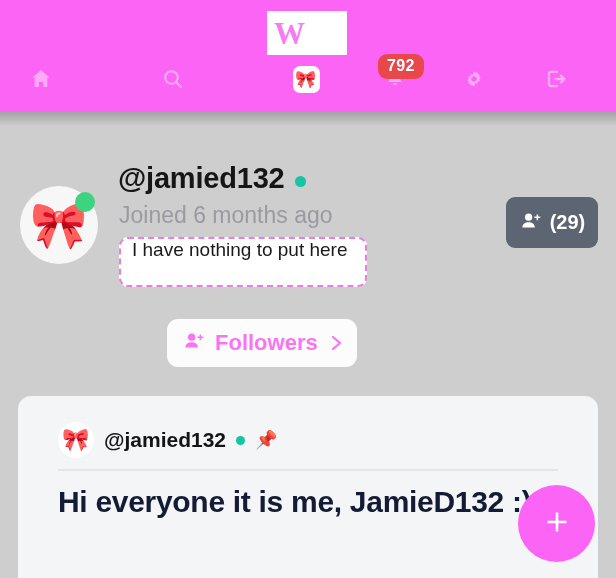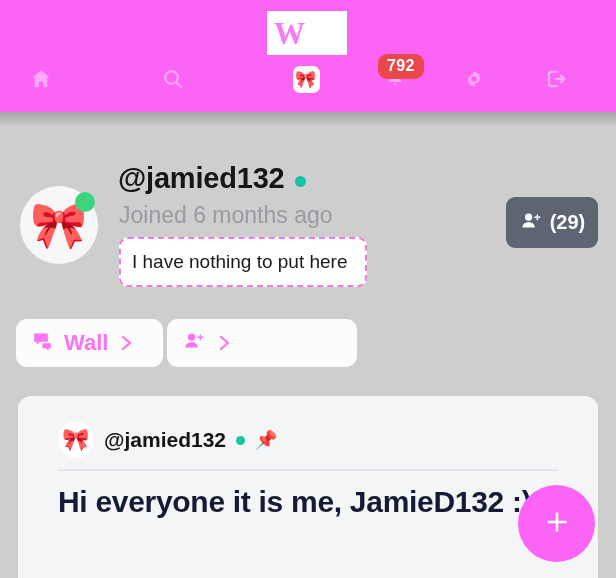--- a/index.html
+++ b/index.html
@@ -177,21 +177,20 @@
     position: absolute;
     left: 119px;
     top: 111px;
     width: 248px;
     height: 50px;
     background: #ffffff;
     border: 2px dashed #ee7ae2;
     border-radius: 9px;
     box-sizing: border-box;
     display: flex;
-    align-items: center;
     overflow: hidden;
     white-space: nowrap;
   }
   #profile-bio-text {
     font-size: 19px;
     color: #1a1a1a;
     padding-left: 11px;
   }
 
   #follow-button {
@@ -418,43 +417,30 @@
         <path d="M3.4 18.4c0-3.2 2.8-5.1 6.2-5.1s6.2 1.9 6.2 5.1z" fill="#ffffff"></path>
         <path d="M17.6 5.4h1.5v2.2h2.2v1.5h-2.2v2.2h-1.5V9.1h-2.2V7.6h2.2z" fill="#ffffff"></path>
       </svg>
     </span>
     <span id="follow-count">(29)</span>
   </div>
 </div>
 
 <div id="tab-row">
 
-  <div class="tab-button" id="tab-wall">
-    <span>
-      <svg width="24" height="24" viewBox="0 0 24 24">
-        <path d="M3.2 4.6h13.6v8.2H9.3L5.4 15.8v-3H3.2z" fill="#fb72f2"></path>
-        <path d="M11.5 14.2h8.3v5.1h-2.2v2.4l-2.8-2.4h-3.3z" fill="#fb72f2"></path>
-      </svg>
-    </span>
-    <span class="tab-label">Wall</span>
-    <span class="tab-chevron">
-      <svg width="16" height="20" viewBox="0 0 16 20">
-        <polyline points="4,4 11,10 4,16" fill="none" stroke="#fb72f2" stroke-width="2.3" stroke-linecap="round" stroke-linejoin="round"></polyline>
-      </svg>
-    </span>
-  </div>
 
   <div class="tab-button" id="tab-followers">
     <span>
       <svg width="24" height="24" viewBox="0 0 24 24">
         <circle cx="9.6" cy="8.2" r="3.6" fill="#fb72f2"></circle>
         <path d="M3.4 18.4c0-3.2 2.8-5.1 6.2-5.1s6.2 1.9 6.2 5.1z" fill="#fb72f2"></path>
         <path d="M17.6 5.4h1.5v2.2h2.2v1.5h-2.2v2.2h-1.5V9.1h-2.2V7.6h2.2z" fill="#fb72f2"></path>
       </svg>
     </span>
+    <span class="tab-label">Followers</span>
     <span class="tab-chevron">
       <svg width="16" height="20" viewBox="0 0 16 20">
         <polyline points="4,4 11,10 4,16" fill="none" stroke="#fb72f2" stroke-width="2.3" stroke-linecap="round" stroke-linejoin="round"></polyline>
       </svg>
     </span>
   </div>
 </div>
 
 <div id="post-card">
 

